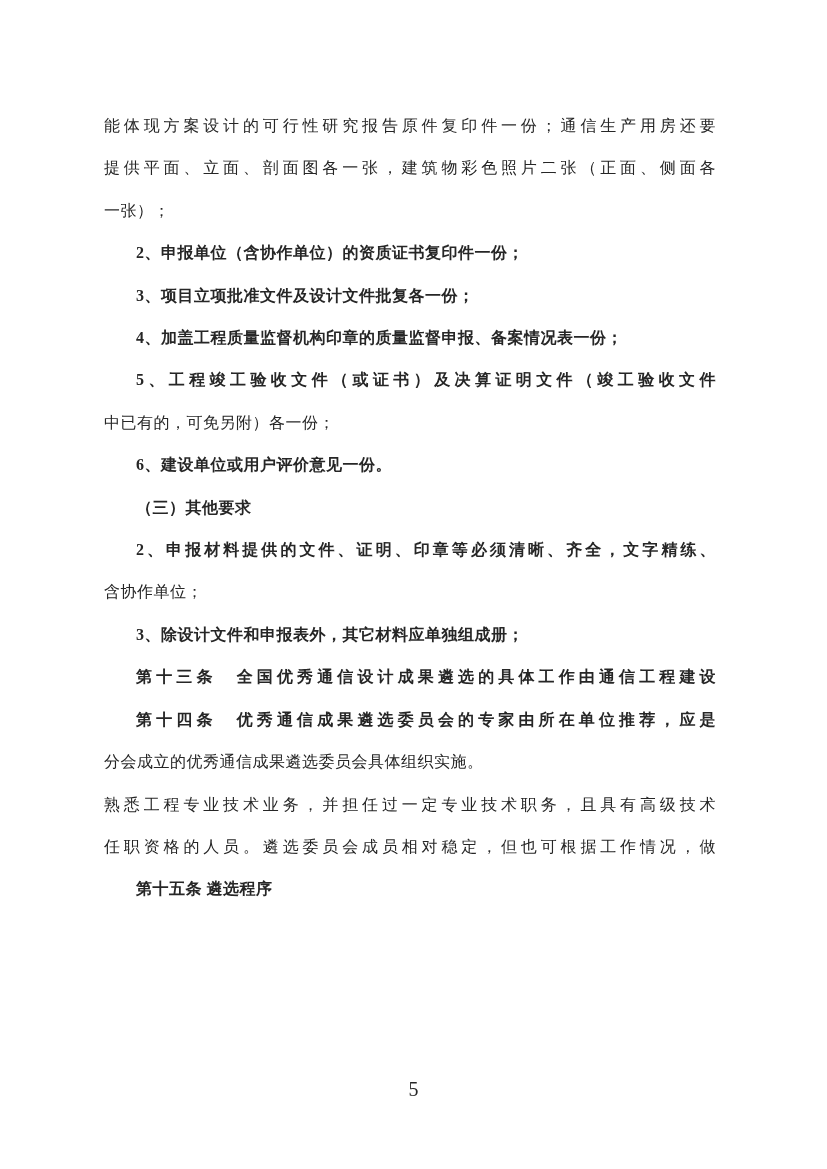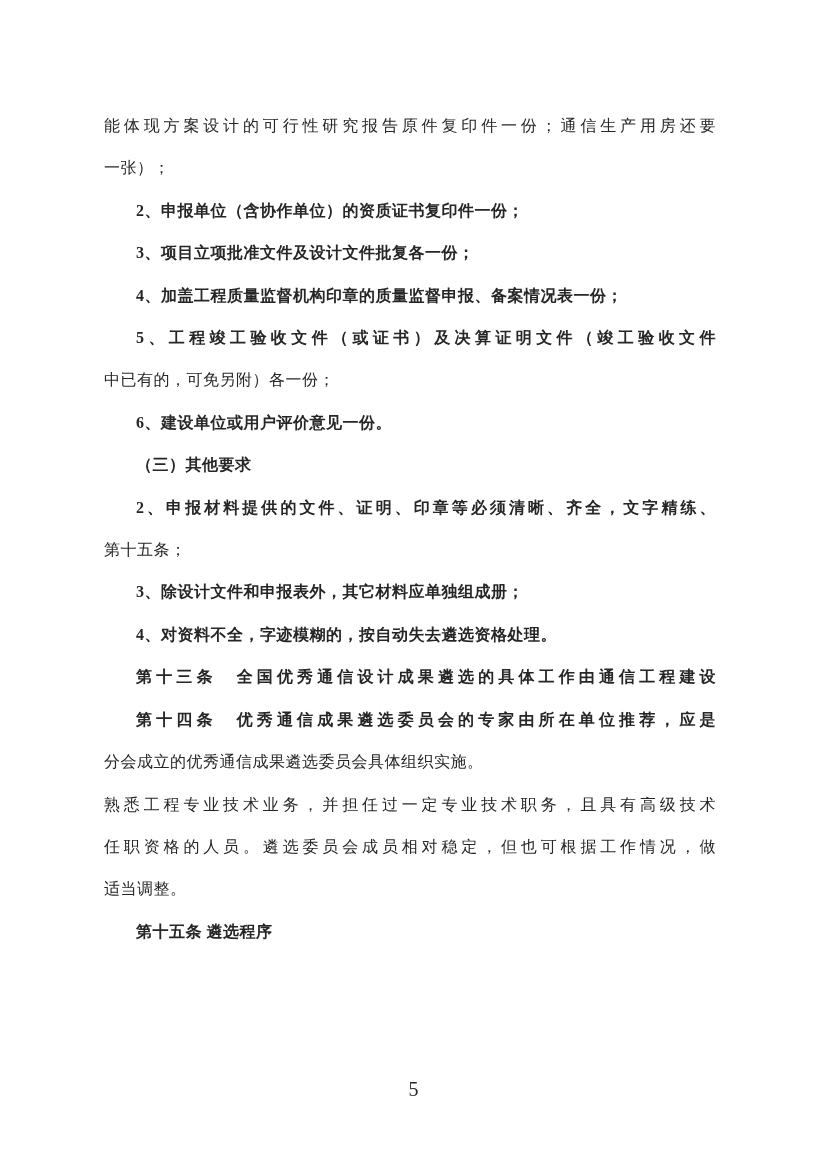--- a/index.html
+++ b/index.html
@@ -50,44 +50,43 @@
     color: #262626;
   }
 </style>
 </head>
 <body>
 
 <div class="doc">
   <div class="content">
 
     <div class="ln fill">能体现方案设计的可行性研究报告原件复印件一份；通信生产用房还要</div>
+    <div class="ln fill">提供平面、立面、剖面图各一张，建筑物彩色照片二张（正面、侧面各</div>
     <div class="ln">一张）；</div>
 
     <div class="ln ind">2、申报单位（含协作单位）的资质证书复印件一份；</div>
     <div class="ln ind">3、项目立项批准文件及设计文件批复各一份；</div>
     <div class="ln ind">4、加盖工程质量监督机构印章的质量监督申报、备案情况表一份；</div>
 
     <div class="ln ind fill">5、工程竣工验收文件（或证书）及决算证明文件（竣工验收文件</div>
     <div class="ln">中已有的，可免另附）各一份；</div>
 
     <div class="ln ind">6、建设单位或用户评价意见一份。</div>
 
     <div class="ln ind">（三）其他要求</div>
 
     <div class="ln ind fill">2、申报材料提供的文件、证明、印章等必须清晰、齐全，文字精练、</div>
-    <div class="ln">第十五条；</div>
+    <div class="ln">含协作单位；</div>
     <div class="ln ind">3、除设计文件和申报表外，其它材料应单独组成册；</div>
-    <div class="ln ind">4、对资料不全，字迹模糊的，按自动失去遴选资格处理。</div>
 
     <div class="ln ind fill">第十三条　全国优秀通信设计成果遴选的具体工作由通信工程建设</div>
     <div class="ln ind fill">第十四条　优秀通信成果遴选委员会的专家由所在单位推荐，应是</div>
 
     <div class="ln">分会成立的优秀通信成果遴选委员会具体组织实施。</div>
     <div class="ln fill">熟悉工程专业技术业务，并担任过一定专业技术职务，且具有高级技术</div>
     <div class="ln fill">任职资格的人员。遴选委员会成员相对稳定，但也可根据工作情况，做</div>
-    <div class="ln">适当调整。</div>
 
     <div class="ln ind">第十五条 遴选程序</div>
 
   </div>
 
   <div class="page-num">5</div>
 </div>
 
 </body></html>

